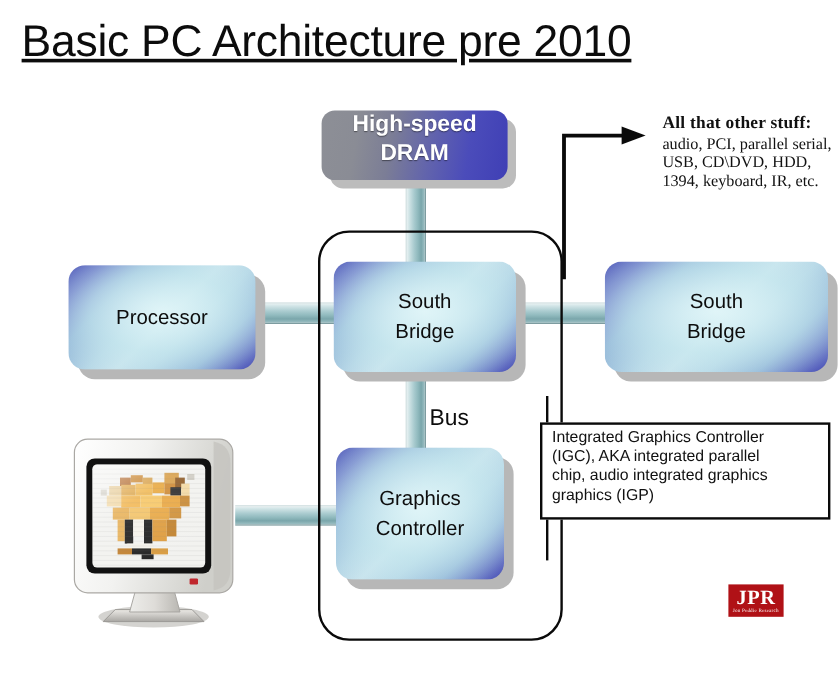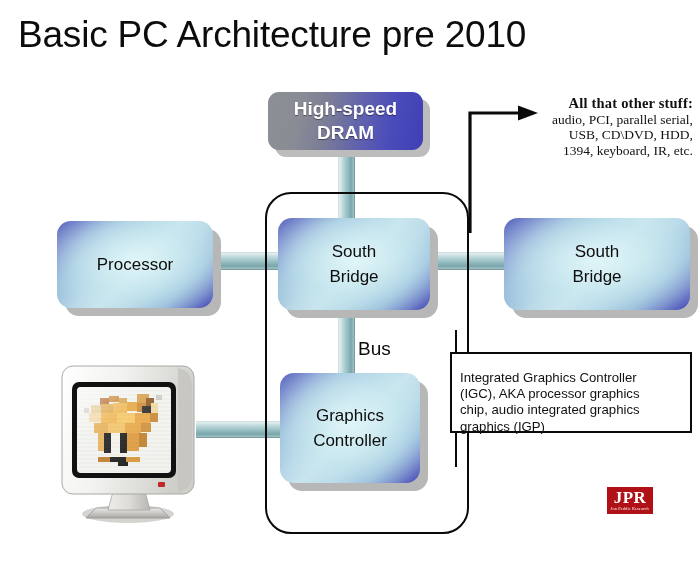--- a/index.html
+++ b/index.html
@@ -12,20 +12,21 @@
   }
   #stage{position:absolute;left:0;top:0;width:700px;height:566px;}
 
   
   .title{
     position:absolute;left:18px;top:13px;
     font-size:37px;line-height:44px;
     font-family:"Liberation Sans", sans-serif;
     color:#0c0c0c;font-weight:400;letter-spacing:-0.2px;
     white-space:nowrap;
+    text-decoration:underline;
   }
 
   
   .node{
     position:absolute;
     border-radius:14px;
     box-sizing:border-box;
     display:flex;align-items:center;justify-content:center;
     text-align:center;
     color:#0d0d0d;
@@ -43,21 +44,21 @@
       radial-gradient(120% 120% at 50% 45%, rgba(224,245,248,0.98) 0%, rgba(197,230,238,0.70) 32%, rgba(150,180,216,0.15) 58%, rgba(255,255,255,0) 72%),
       linear-gradient(135deg,#3c3fb0 0%, #5a63c0 11%, #8fb4d6 26%, #bcdde9 42%, #d2ecf1 52%, #bcdde9 64%, #8fb4d6 79%, #5057ba 94%, #3c3fb0 100%);
   }
   .node .label{position:relative;z-index:2;}
 
   
   .dram{
     position:absolute;
     border-radius:11px;
     box-sizing:border-box;
-    display:flex;align-items:center;justify-content:center;text-align:center;
+    display:flex;justify-content:center;text-align:center;
     color:#ffffff;font-weight:bold;font-size:19px;line-height:24px;
     text-shadow:0 1px 1px rgba(0,0,0,.45);
     z-index:6;
   }
   .dram .shadow{
     position:absolute;left:7px;top:7px;right:-7px;bottom:-7px;
     background:#bcbcbc;border-radius:11px;z-index:-2;
   }
   .dram .face{
     position:absolute;left:0;top:0;right:0;bottom:0;border-radius:11px;z-index:-1;
@@ -107,21 +108,21 @@
 
   
   .arrow-wrap{position:absolute;z-index:8;}
   
   .callout{
     position:absolute;
     border:2px solid #0a0a0a;
     background:#ffffff;
     box-sizing:border-box;
     z-index:9;
-    padding:16px 7px 4px 8px;
+    padding:2px 7px 4px 8px;
   }
   .callout .ln{
     font-family:"Liberation Sans", sans-serif;
     font-size:13.2px;line-height:16.2px;color:#111;
     white-space:nowrap;
   }
   .callout-line{
     position:absolute;width:2px;background:#0a0a0a;z-index:7;
   }
 
@@ -215,32 +216,32 @@
 
   <div class="bus-label" style="left:358px;top:338px;">Bus</div>
 
   <div class="arrow-wrap" style="left:460px;top:98px;width:90px;height:135px;">
     <svg width="90" height="135" viewBox="0 0 90 135">
       <path d="M10,135 L10,15 L62,15" stroke="#0a0a0a" stroke-width="3.2" fill="none"></path>
       <path d="M78,15 L58,7.5 L58,22.5 Z" fill="#0a0a0a"></path>
     </svg>
   </div>
 
-  <div class="annot" style="left:552px;top:96px;text-align:right;">
+  <div class="annot" style="left:552px;top:96px;">
     <div class="hd">All that other stuff:</div>
     <div>audio,  PCI, parallel  serial,</div>
     <div>USB, CD\DVD, HDD,</div>
     <div>1394, keyboard, IR, etc.</div>
   </div>
 
   <div class="callout-line" style="left:455px;top:330px;height:137px;"></div>
 
   <div class="callout" style="left:450px;top:352px;width:242px;height:81px;">
     <div class="ln">Integrated Graphics Controller</div>
-    <div class="ln">(IGC), AKA processor graphics</div>
+    <div class="ln">(IGC), AKA integrated parallel</div>
     <div class="ln">chip, audio integrated graphics</div>
     <div class="ln">graphics (IGP)</div>
   </div>
 
   <div class="monitor" style="left:58px;top:362px;width:150px;height:162px;">
     <svg width="150" height="162" viewBox="0 0 150 162">
       <defs>
         <linearGradient id="caseG" x1="0" y1="0" x2="1" y2="0.25">
           <stop offset="0" stop-color="#ffffff"></stop>
           <stop offset="0.45" stop-color="#f2f2f0"></stop>

